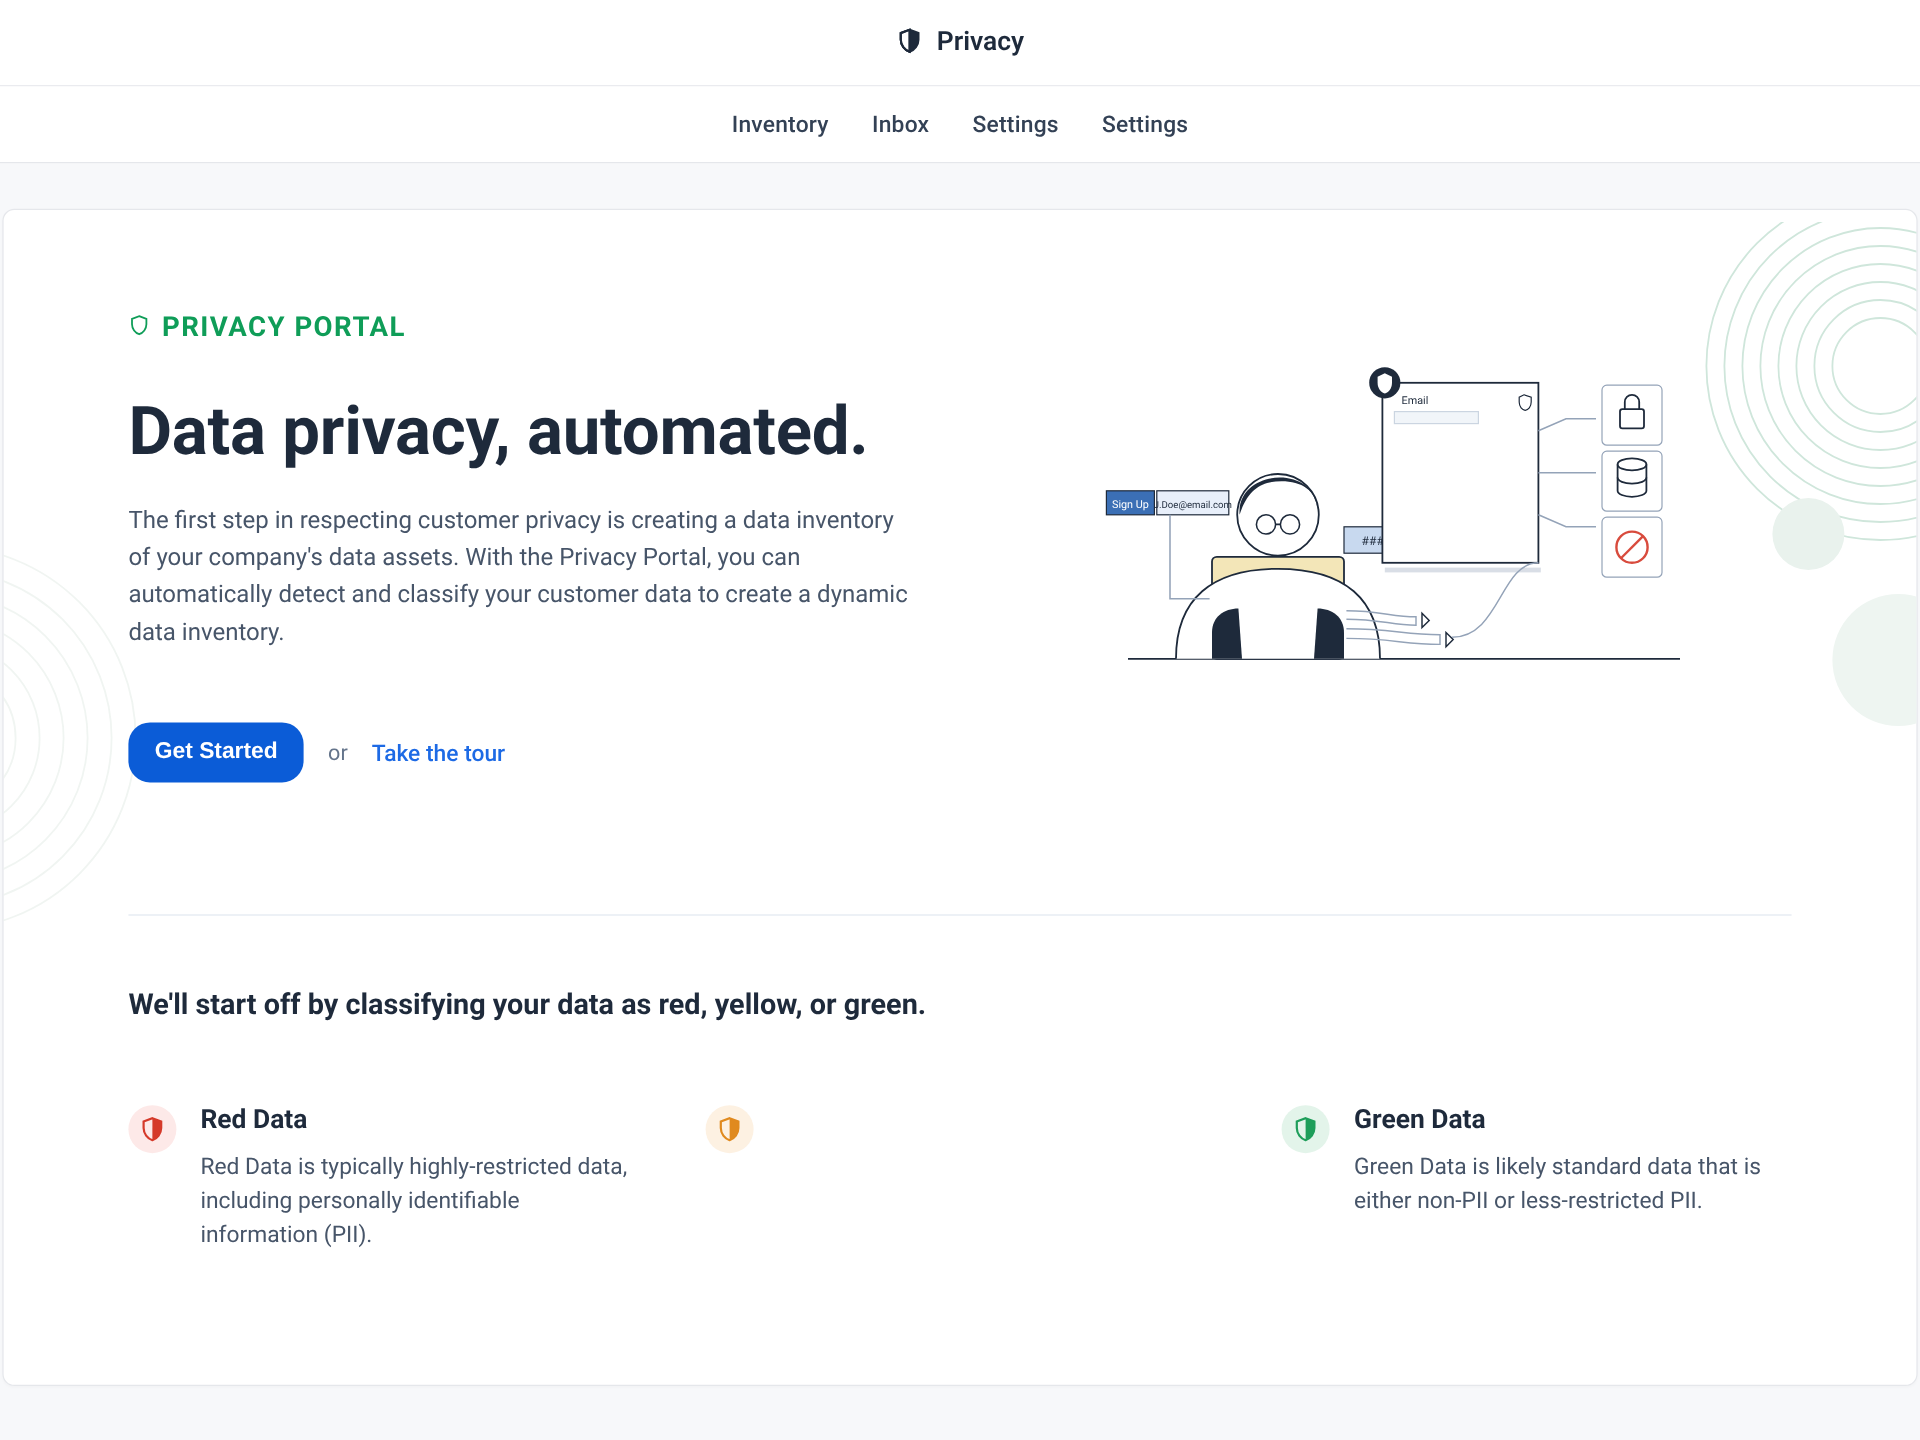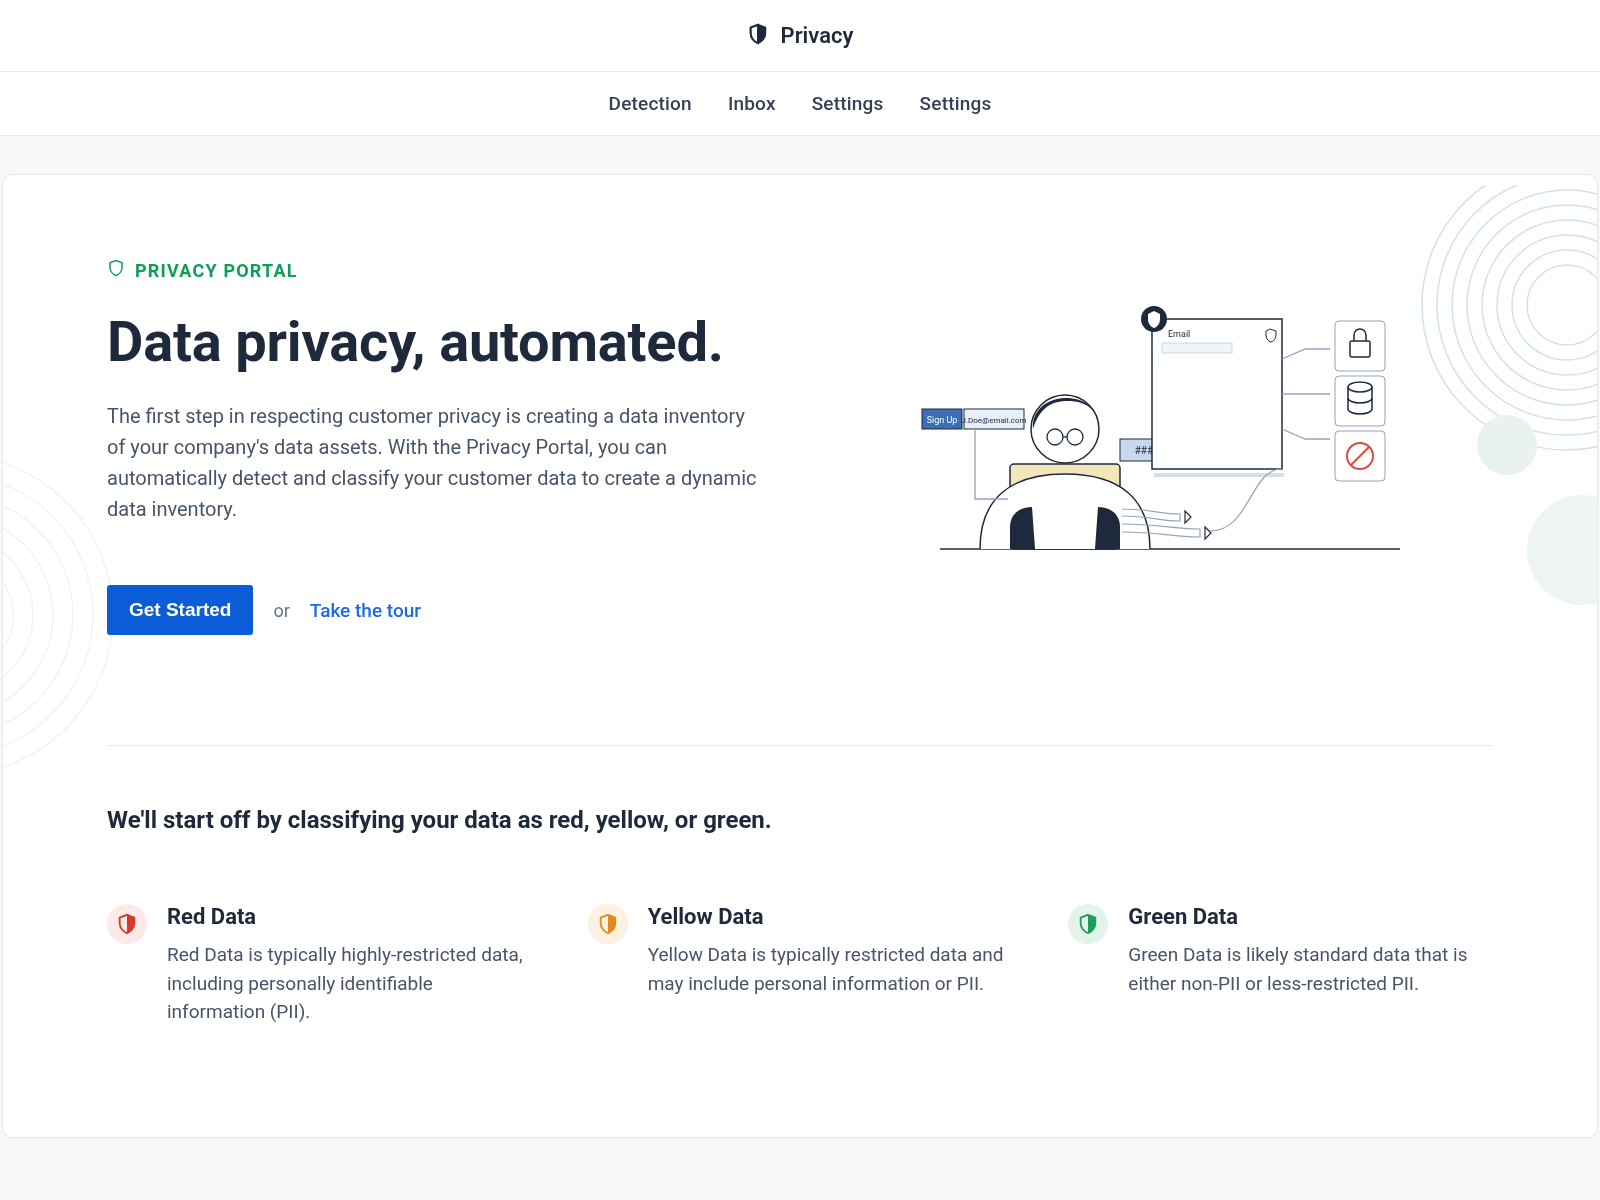--- a/index.html
+++ b/index.html
@@ -103,22 +103,22 @@
   .hero-left {
     flex: 0 0 700px;
   }
   .hero-eyebrow {
     display: flex;
     align-items: center;
     gap: 10px;
     color: #0f9d58;
     font-weight: 700;
     letter-spacing: 1.2px;
-    font-size: 18px;
-    margin-bottom: 28px;
+    font-size: 23px;
+    margin-bottom: 40px;
   }
   .hero-eyebrow svg { width: 18px; height: 18px; }
   .hero-title {
     font-size: 56px;
     font-weight: 700;
     color: #1e2a3b;
     margin-bottom: 26px;
     letter-spacing: -0.2px;
   }
   .hero-desc {
@@ -130,21 +130,21 @@
   }
   .hero-actions {
     display: flex;
     align-items: center;
     gap: 20px;
   }
   .btn-primary {
     background: #0b5cd7;
     color: #fff;
     border: none;
-    border-radius: 3px;
+    border-radius: 18px;
     padding: 14px 22px;
     font-size: 19px;
     font-weight: 600;
     cursor: pointer;
   }
   .or-text { color: #64748b; font-size: 18px; }
   .tour-link {
     color: #1d6ae5;
     font-size: 19px;
     font-weight: 500;
@@ -219,21 +219,21 @@
       <path d="M12 2 V22" stroke="#fff" stroke-width="0"></path>
       <path d="M12 2 L20 5 V11 C20 16 16.5 20.5 12 22 Z" fill="#fff" opacity="0"></path>
       <path d="M12 2 L4 5 V11 C4 16 7.5 20.5 12 22 Z" fill="#fff"></path>
       <path d="M12 2 L4 5 V11 C4 16 7.5 20.5 12 22 Z" fill="none" stroke="#1e2a3b" stroke-width="1.6"></path>
     </svg>
   </span>
   <span class="topbar-title">Privacy</span>
 </div>
 
 <div class="nav">
-  <a>Detection</a>
+  <a>Inventory</a>
   <a>Inbox</a>
   <a>Settings</a>
   <a>Settings</a>
 </div>
 
 <div class="card-wrap">
   <div class="card">
 
     <svg class="deco-right" width="320" height="320">
       <g fill="none" stroke="#cfe6db" stroke-width="1.5">
@@ -365,24 +365,20 @@
           <div class="col-desc">Red Data is typically highly-restricted data, including personally identifiable information (PII).</div>
         </div>
       </div>
       <div class="col">
         <div class="icon-badge icon-yellow">
           <svg viewBox="0 0 24 24">
               <path d="M12 2 L20 5 V11 C20 16 16.5 20.5 12 22 C7.5 20.5 4 16 4 11 V5 Z" fill="none" stroke="#e08a1f" stroke-width="2"></path>
               <path d="M12 2 L20 5 V11 C20 16 16.5 20.5 12 22 Z" fill="#e08a1f"></path>
             </svg>
         </div>
-        <div>
-          <div class="col-title">Yellow Data</div>
-          <div class="col-desc">Yellow Data is typically restricted data and may include personal information or PII.</div>
-        </div>
       </div>
       <div class="col">
         <div class="icon-badge icon-green">
           <svg viewBox="0 0 24 24">
               <path d="M12 2 L20 5 V11 C20 16 16.5 20.5 12 22 C7.5 20.5 4 16 4 11 V5 Z" fill="none" stroke="#1e9e5a" stroke-width="2"></path>
               <path d="M12 2 L20 5 V11 C20 16 16.5 20.5 12 22 Z" fill="#1e9e5a"></path>
             </svg>
         </div>
         <div>
           <div class="col-title">Green Data</div>

